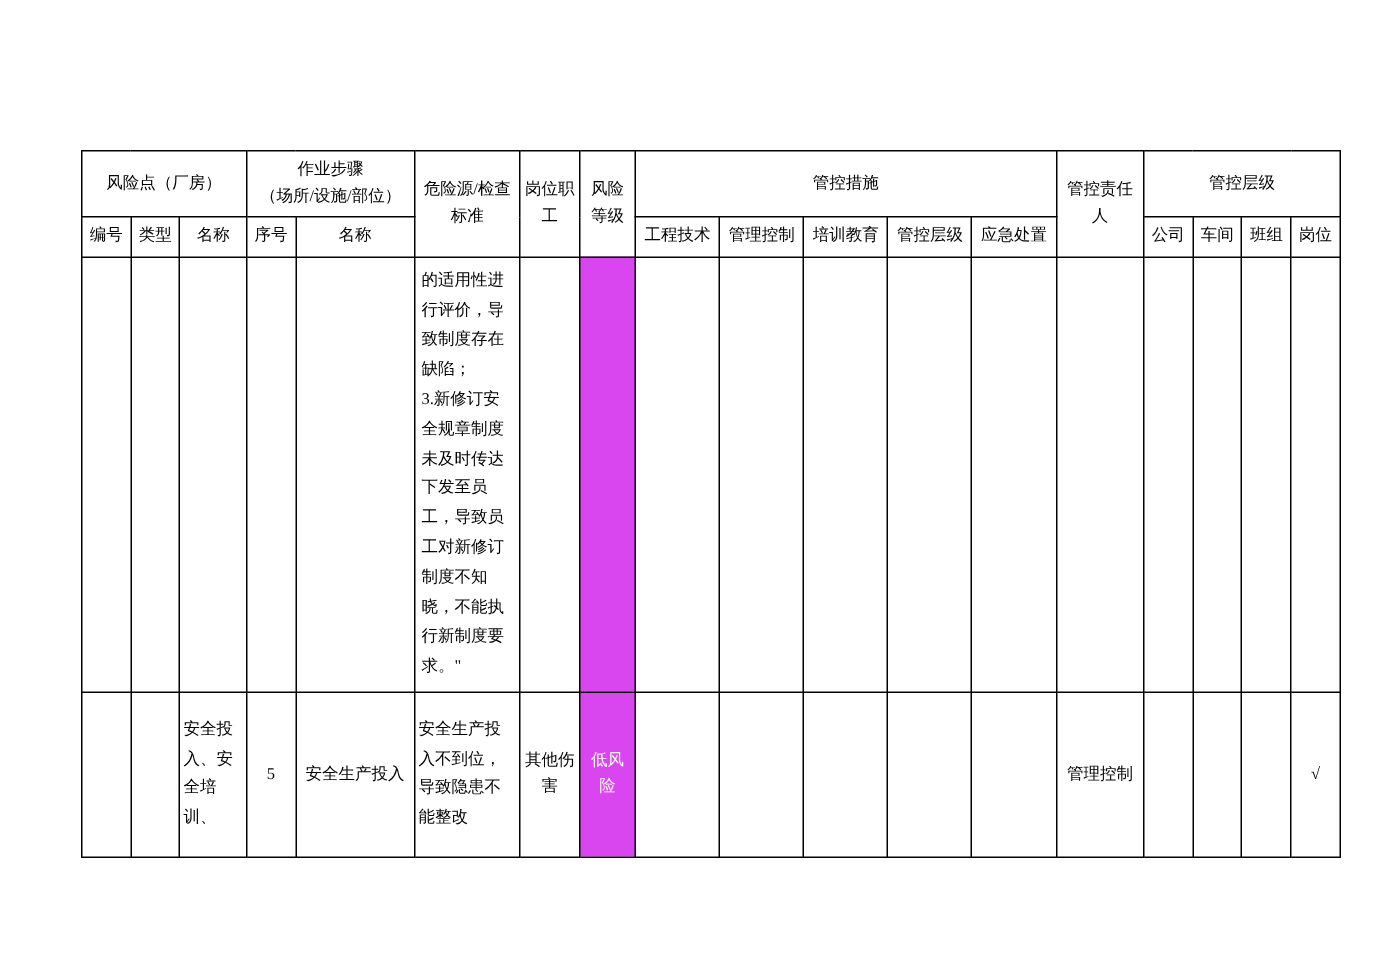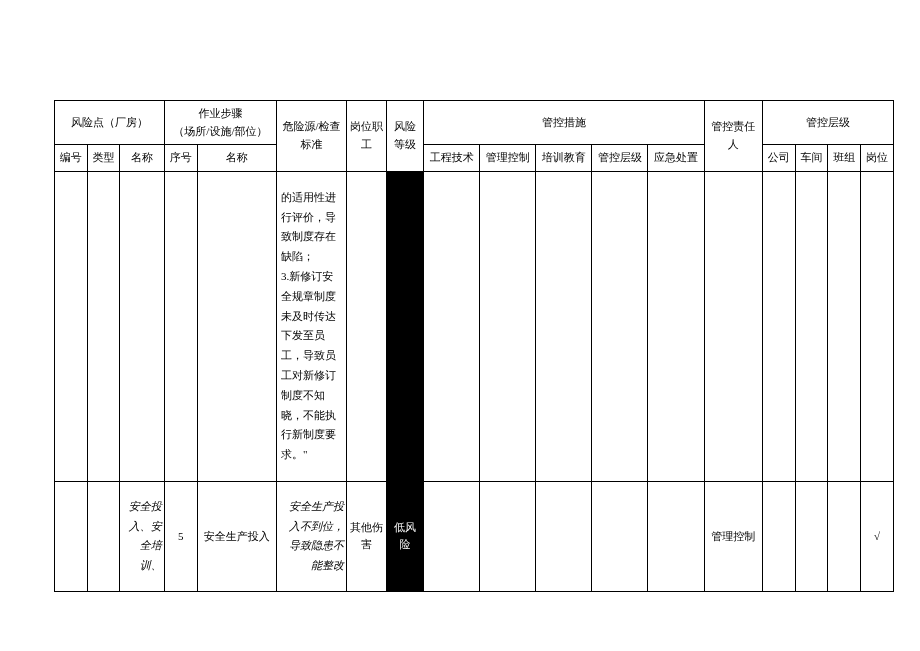--- a/index.html
+++ b/index.html
@@ -28,32 +28,31 @@
     th {
       height: auto;
     }
     .row-tall td {
       height: 240px;
     }
     .row-mid td {
       height: 110px;
     }
     .blue-cell {
-      background: #000000;
+      background: #d946ef;
       color: #fff;
     }
     .text-block {
       text-align: left;
-      padding: 16px 4px;
+      padding: 6px 4px;
       line-height: 1.8;
     }
     .text-block-center {
-      text-align: right;
+      text-align: left;
       line-height: 1.8;
-      font-style: italic;
     }
     .col-num { width: 28px; }
     .col-type { width: 28px; }
     .col-name { width: 38px; }
     .col-seq { width: 28px; }
     .col-stepname { width: 68px; }
     .col-hazard { width: 60px; }
     .col-acc { width: 34px; }
     .col-risk { width: 32px; }
     .col-eng { width: 48px; }

